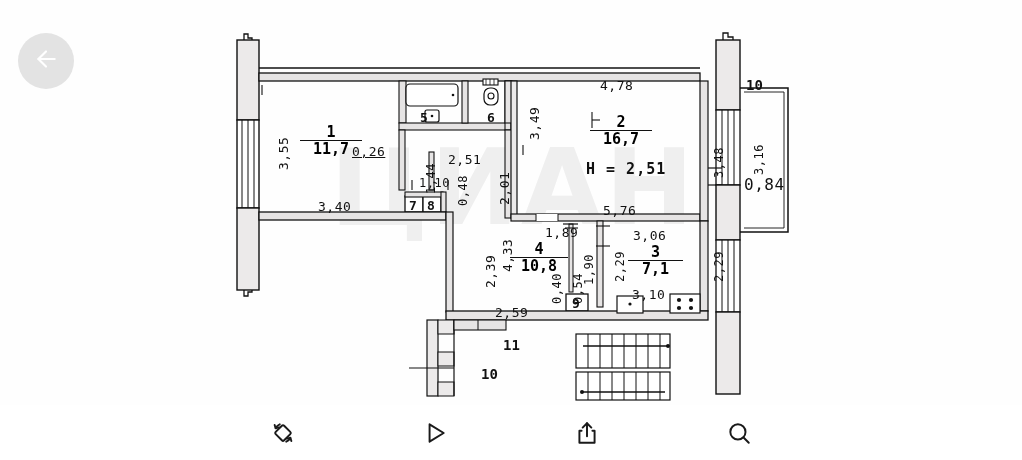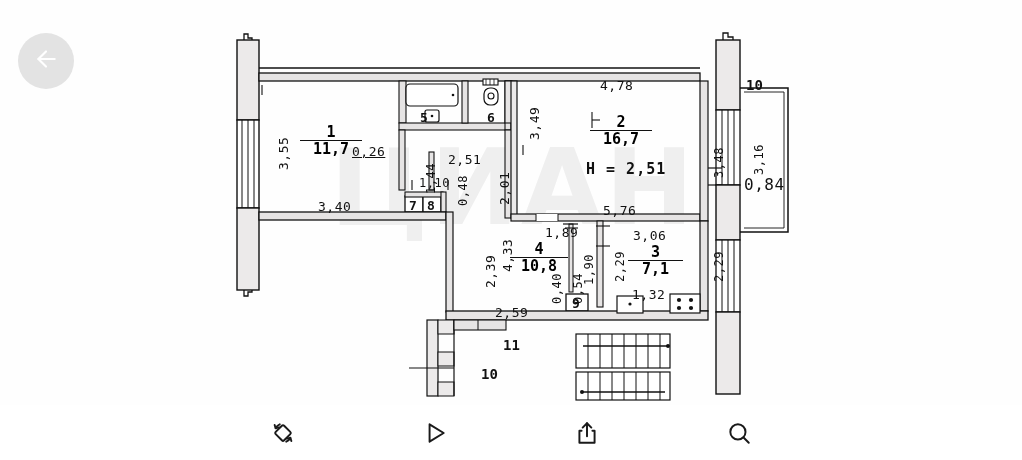--- a/index.html
+++ b/index.html
@@ -252,21 +252,21 @@
     <div class="t dimv" style="left:550px;top:304px;font-size:12px;">0,40</div>
     <div class="t dimv" style="left:571px;top:304px;font-size:12px;">0,54</div>
     <div class="t tiny" style="left:572px;top:296px;">9</div>
 
     <div class="t dim" style="left:633px;top:228px;">3,06</div>
     <div class="rbox" style="left:628px;top:246px;width:55px;">
       <div class="n">3</div>
       <div class="ln"></div>
       <div class="a">7,1</div>
     </div>
-    <div class="t dim" style="left:632px;top:287px;">1,32</div>
+    <div class="t dim" style="left:632px;top:287px;">3,10</div>
     <div class="t dimv" style="left:613px;top:282px;font-size:12px;">2,29</div>
     <div class="t dimv" style="left:712px;top:282px;font-size:12px;">2,29</div>
 
     <div class="t lbl" style="left:503px;top:337px;font-size:14px;">11</div>
     <div class="t lbl" style="left:481px;top:366px;font-size:14px;">10</div>
 
   </div>
 
   <div id="toolbar">
     <div class="tb">

